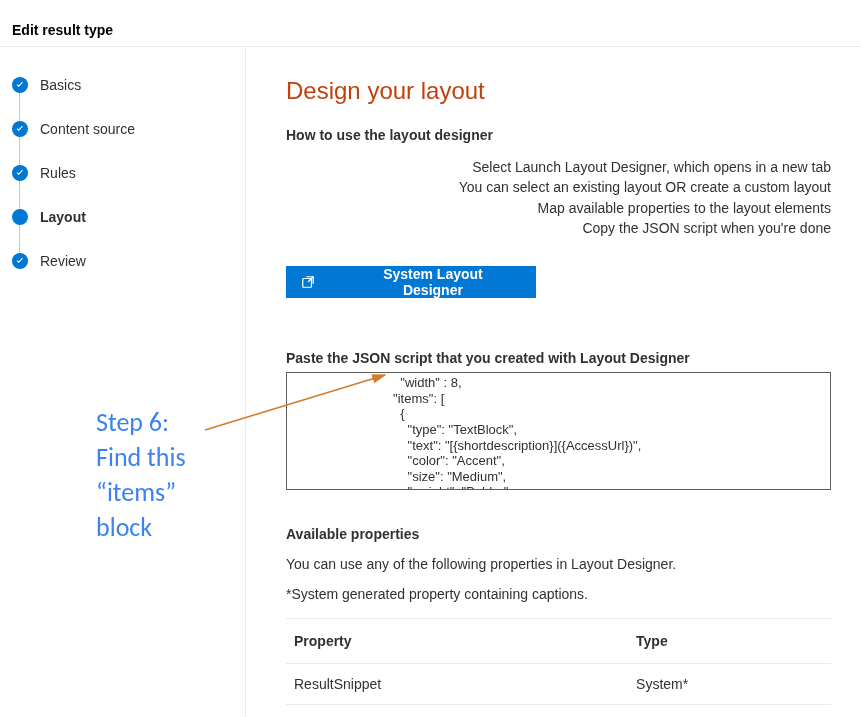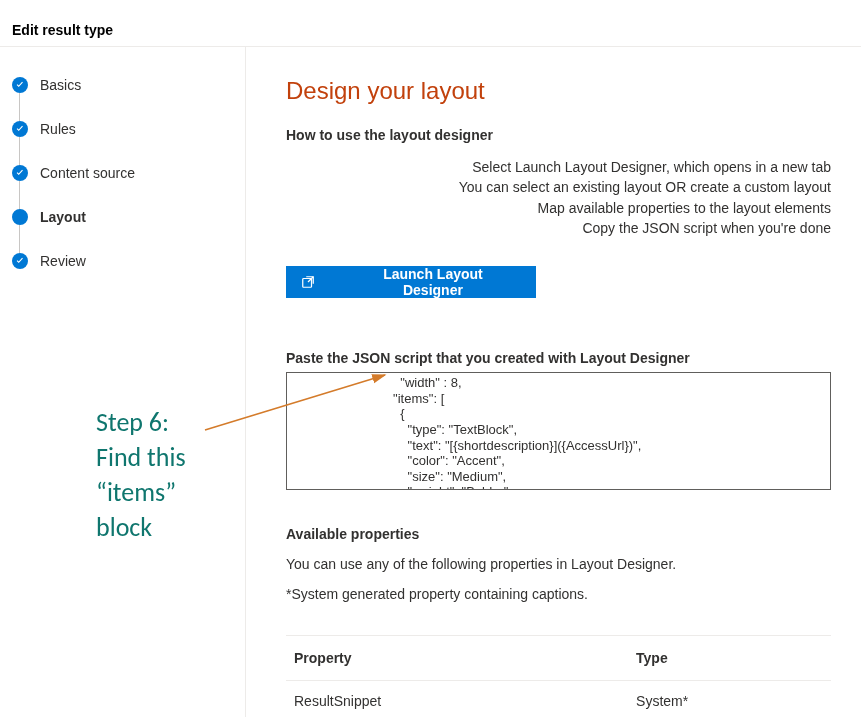--- a/index.html
+++ b/index.html
@@ -135,21 +135,21 @@
     line-height: 1.2;
     position: relative;
   }
   .json-box::-webkit-scrollbar { width: 16px; }
   .json-box::-webkit-scrollbar-track { background: #f3f2f1; }
   .json-box::-webkit-scrollbar-thumb { background: #c8c6c4; }
 
   .avail-section { margin-top: 36px; }
   .avail-section h2 { }
   .avail-desc { font-size: 14px; margin-bottom: 14px; }
-  .avail-note { font-size: 14px; margin-bottom: 33px; }
+  .avail-note { font-size: 14px; margin-bottom: 16px; }
 
   .prop-table {
     width: 100%;
     border-top: 1px solid #edebe9;
     font-size: 14px;
     border-collapse: collapse;
   }
   .prop-table th {
     text-align: left;
     font-weight: 600;
@@ -159,21 +159,21 @@
   .prop-table td {
     padding: 12px 8px;
     border-bottom: 1px solid #edebe9;
     color: #323130;
   }
 
   .annotation {
     position: absolute;
     left: 96px;
     top: 405px;
-    color: #0f766e;
+    color: #3b82f6;
     font-family: "Segoe UI", "Calibri", sans-serif;
     font-size: 26px;
     line-height: 1.35;
     pointer-events: none;
   }
   .arrow {
     position: absolute;
     left: 200px;
     top: 370px;
     pointer-events: none;
@@ -199,30 +199,30 @@
         </span>
         <span class="step-label">Basics</span>
       </li>
       <li class="step">
         <span class="step-line"></span>
         <span class="step-icon done">
           <svg viewBox="0 0 12 12">
               <path d="M4.5 8.5L2 6l1-1 1.5 1.5L8.5 2l1 1z"></path>
             </svg>
         </span>
-        <span class="step-label">Rules</span>
+        <span class="step-label">Content source</span>
       </li>
       <li class="step">
         <span class="step-line"></span>
         <span class="step-icon done">
           <svg viewBox="0 0 12 12">
               <path d="M4.5 8.5L2 6l1-1 1.5 1.5L8.5 2l1 1z"></path>
             </svg>
         </span>
-        <span class="step-label">Content source</span>
+        <span class="step-label">Rules</span>
       </li>
       <li class="step current">
         <span class="step-line"></span>
         <span class="step-icon current"></span>
         <span class="step-label">Layout</span>
       </li>
       <li class="step">
         <span class="step-icon done">
           <svg viewBox="0 0 12 12">
               <path d="M4.5 8.5L2 6l1-1 1.5 1.5L8.5 2l1 1z"></path>
@@ -245,21 +245,21 @@
     </div>
 
     <button class="launch-btn">
       <span class="icon">
         <svg viewBox="0 0 16 16">
             <rect x="2" y="4" width="10" height="10" rx="1"></rect>
             <path d="M6 2h8v8"></path>
             <path d="M14 2L8 8"></path>
           </svg>
       </span>
-      <span>Launch Layout Designer</span>
+      <span>System Layout Designer</span>
     </button>
 
     <div class="json-section">
       <div class="json-label">Paste the JSON script that you created with Layout Designer</div>
       <div class="json-box">            "width" : 8,
           "items": [
             {
               "type": "TextBlock",
               "text": "[{shortdescription}]({AccessUrl})",
               "color": "Accent",

